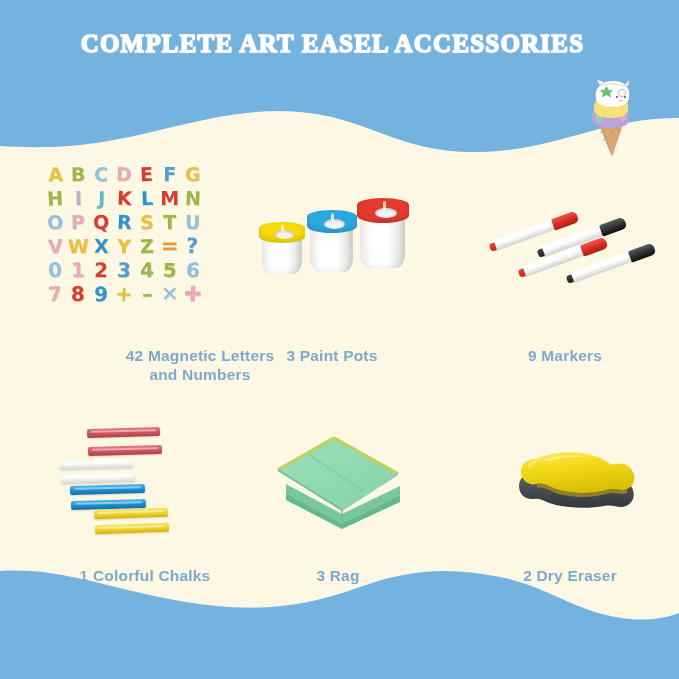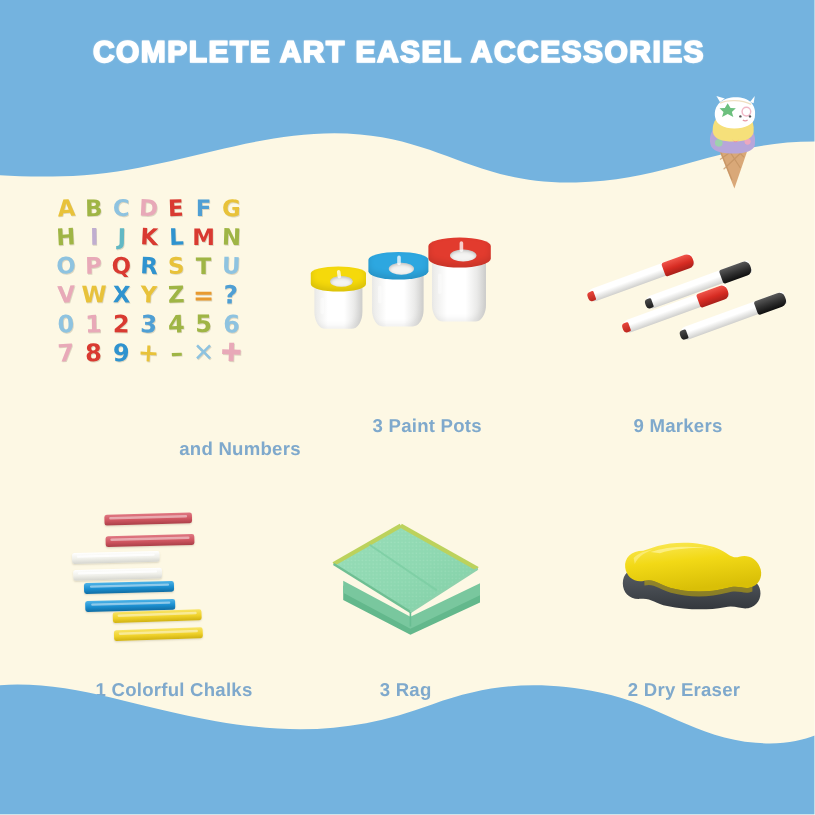--- a/index.html
+++ b/index.html
@@ -17,21 +17,21 @@
   
   .wave-svg{position:absolute;left:0;width:679px;display:block;}
   #wave-top{top:0;height:180px;}
   #wave-bottom{bottom:0;height:130px;}
 
   
   #title{
     position:absolute;top:30px;left:0;width:665px;
     text-align:center;
     color:#ffffff;
-    font-family:Liberation Sans, sans-serif;
+    font-family:Liberation Serif, serif;
     font-weight:bold;
     font-size:25px;
     letter-spacing:1.2px;
     text-transform:uppercase;
     -webkit-text-stroke:1.4px #ffffff;
     text-shadow:0 0 1px #ffffff, 0 0 2px rgba(255,255,255,.8);
   }
 
   
   #icecream{position:absolute;left:576px;top:78px;width:70px;height:80px;}
@@ -196,21 +196,21 @@
         <span class="mag num" style="color: rgb(142, 195, 224); display: inline-block; transform: rotate(2deg);">6</span>
         <span class="mag num" style="color: rgb(232, 169, 184); display: inline-block; transform: rotate(-3deg);">7</span>
         <span class="mag num" style="color: rgb(217, 58, 49); display: inline-block; transform: rotate(-1deg);">8</span>
         <span class="mag num" style="color: rgb(47, 147, 207); display: inline-block; transform: rotate(1deg);">9</span>
         <span class="mag sym" style="color: rgb(232, 194, 58); display: inline-block; transform: rotate(3deg);">+</span>
         <span class="mag sym" style="color: rgb(159, 181, 69); display: inline-block; transform: rotate(-2deg);">–</span>
         <span class="mag sym" style="color: rgb(142, 195, 224); display: inline-block; transform: rotate(0deg);">✕</span>
         <span class="mag sym" style="color: rgb(232, 169, 184); display: inline-block; transform: rotate(2deg);">✚</span>
       </div>
     <div class="caption" style="left:0;top:346px;width:400px;">
-      <br>
+      <span>42 Magnetic Letters</span><br>
       <span>and Numbers</span>
     </div>
   </div>
 
   <div class="cell">
 
     <div class="pot" style="left:262px;top:222px;width:44px;height:52px;">
       <div class="body" style="width:40px;height:42px;"></div>
       <div class="lid" style="width:46px;height:21px;background:#f5d90b;"></div>
       <div class="hole" style="left:13px;top:8px;width:19px;height:9px;"></div>
@@ -227,21 +227,21 @@
     </div>
 
     <div class="pot" style="left:360px;top:198px;width:50px;height:70px;">
       <div class="body" style="width:45px;height:52px;"></div>
       <div class="lid" style="width:52px;height:25px;background:#e23b2e;"></div>
       <div class="hole" style="left:15px;top:10px;width:22px;height:10px;"></div>
       <div class="gleam" style="left:23px;top:3px;width:3px;height:9px;"></div>
       <div class="gleam" style="left:5px;top:30px;width:3px;height:17px;opacity:.55;"></div>
     </div>
 
-    <div class="caption" style="left:256px;top:346px;width:200px;">3 Paint Pots</div>
+    <div class="caption" style="left:232px;top:346px;width:200px;">3 Paint Pots</div>
   </div>
 
   <div class="cell">
 
     <div class="marker" style="left:488px;top:226px;width:92px;transform:rotate(-20deg);">
       <div class="barrel" style="width:92px;"></div>
       <div class="cap" style="right:0;width:26px;background:linear-gradient(180deg,#f0554a,#d62b22 55%,#a8201a);"></div>
       <div class="tip" style="left:-1px;background:linear-gradient(180deg,#e8463c,#bd271f);"></div>
     </div>
 

